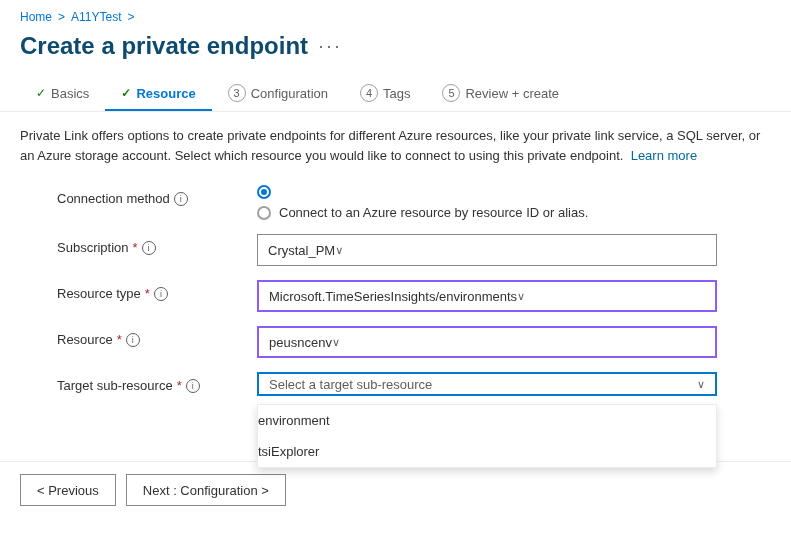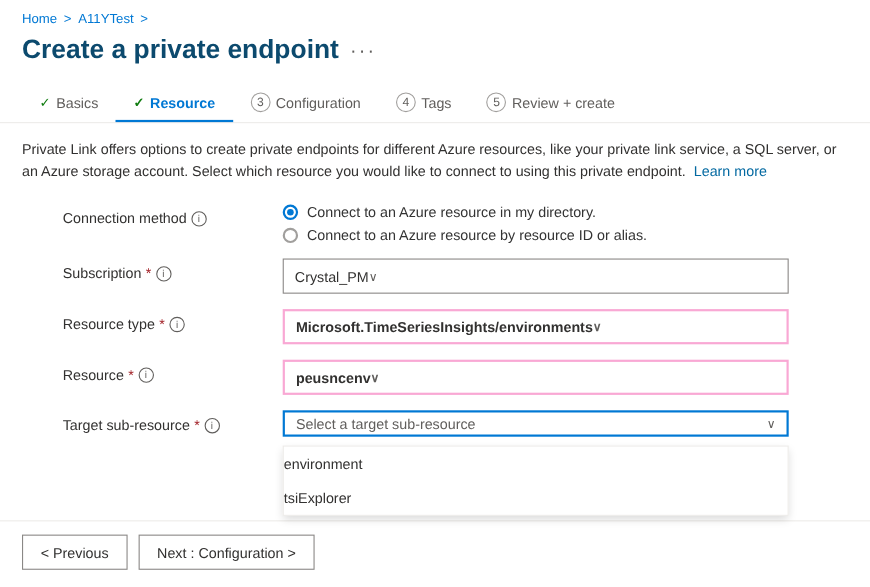--- a/index.html
+++ b/index.html
@@ -135,21 +135,21 @@
       border: 1px solid #8a8886;
       display: flex;
       align-items: center;
       justify-content: flex-start;
       padding: 0 10px;
       background: #fff;
       cursor: pointer;
       font-size: 13px;
       color: #323130;
     }
-    .dropdown.highlighted { border: 2px solid #f9a8d4; font-weight: bold; }
+    .dropdown.highlighted { border: 2px solid #8b5cf6; }
     .dropdown-arrow { color: #605e5c; font-size: 11px; }
     .dropdown-open-wrapper { position: relative; max-width: 460px; }
     .dropdown-open {
       width: 100%;
       height: 24px;
       border: 2px solid #0078d4;
       display: flex;
       align-items: center;
       justify-content: space-between;
       padding: 0 10px;
@@ -169,21 +169,21 @@
       z-index: 100;
     }
     .dropdown-menu-item {
       padding: 8px 0;
       font-size: 13px;
       color: #323130;
       cursor: pointer;
     }
     .footer {
       position: absolute;
-      bottom: 4px;
+      bottom: 16px;
       left: 0;
       right: 0;
       padding: 12px 20px;
       background: #fff;
       border-top: 1px solid #edebe9;
       display: flex;
       gap: 10px;
     }
     .btn {
       padding: 5px 16px;
@@ -243,21 +243,20 @@
 
   <div class="form-row">
     <div class="form-label">
       <span>Connection method</span>
       <span class="info-icon">i</span>
     </div>
     <div class="form-control">
       <div class="radio-group">
         <div class="radio-item">
           <div class="radio-input checked"></div>
-          <span>Connect to an Azure resource in my directory.</span>
         </div>
         <div class="radio-item">
           <div class="radio-input unchecked"></div>
           <span>Connect to an Azure resource by resource ID or alias.</span>
         </div>
       </div>
     </div>
   </div>
 
   <div class="form-row">

